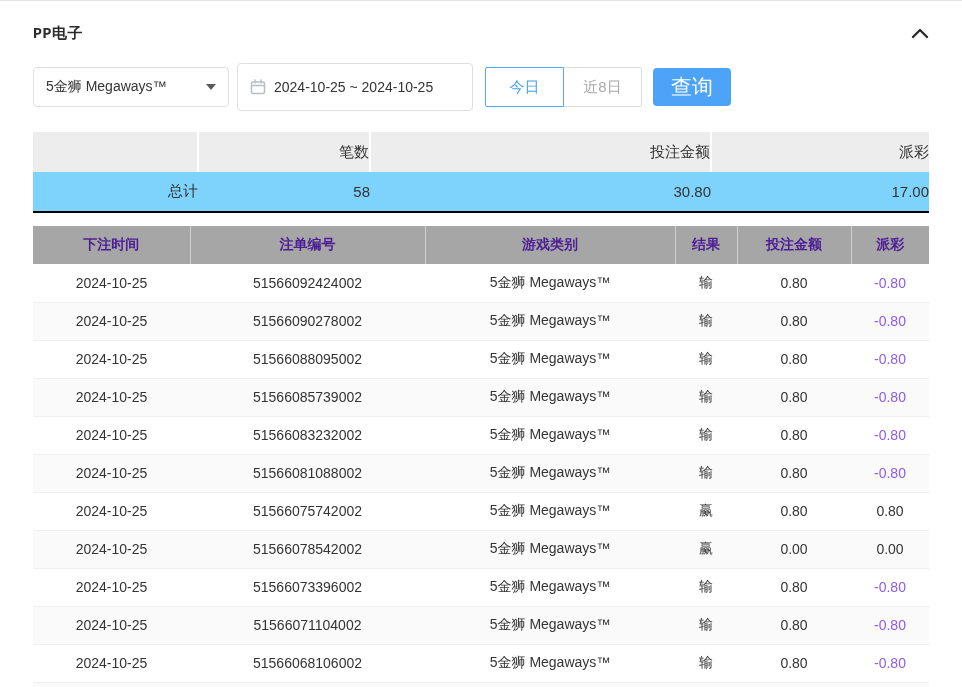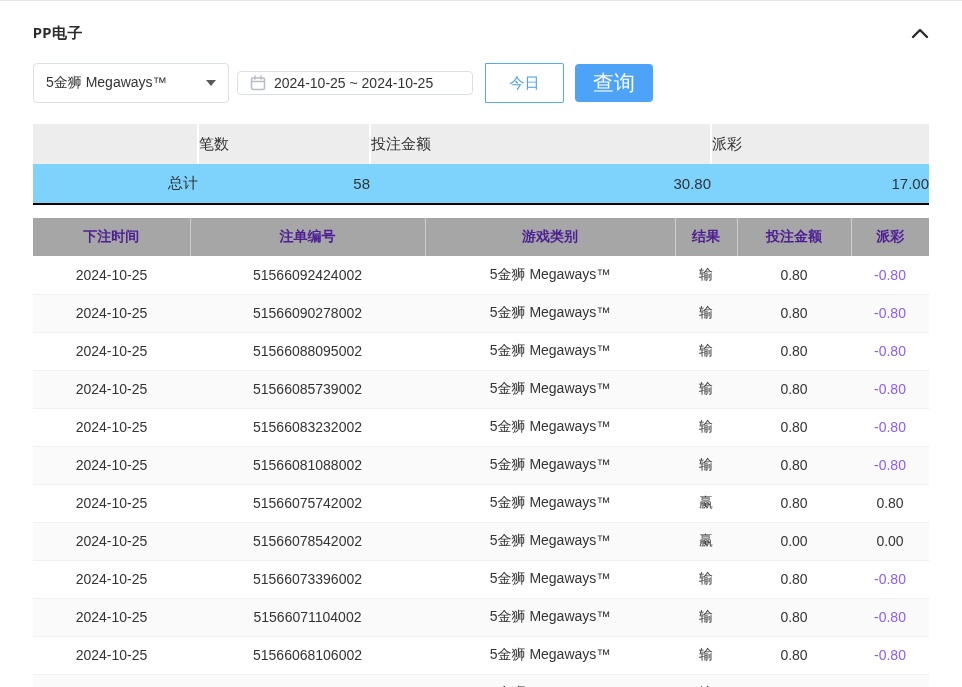--- a/index.html
+++ b/index.html
@@ -24,21 +24,21 @@
   .select-control {
     width: 196px; height: 40px; border: 1px solid #dcdfe6; border-radius: 4px;
     display: flex; align-items: center; justify-content: space-between;
     padding: 0 12px; font-size: 14px; color: #333; background: #fff; cursor: pointer;
   }
   .caret-down {
     width: 0; height: 0; border-left: 5px solid transparent;
     border-right: 5px solid transparent; border-top: 6px solid #5a5a5a;
   }
   .date-control {
-    margin-left: 8px; width: 236px; height: 24px; border: 1px solid #dcdfe6;
+    margin-left: 8px; width: 236px; height: 48px; border: 1px solid #dcdfe6;
     border-radius: 4px; display: flex; align-items: center; gap: 8px;
     padding: 0 12px; font-size: 14px; color: #333; background: #fff; cursor: pointer;
   }
   .btn-group { display: flex; margin-left: 12px; }
   .btn-group button {
     width: 79px; height: 40px; background: #fff; border: 1px solid #dcdcdc;
     font-size: 15px; color: #a8a8a8; cursor: pointer;
     font-family: "Liberation Sans", "DejaVu Sans", sans-serif;
     margin-left: -1px;
   }
@@ -51,21 +51,21 @@
     margin-left: 11px; width: 78px; height: 38px; background: #4da3f7;
     border: none; border-radius: 4px; color: #fff; font-size: 21px; cursor: pointer;
     font-family: "Liberation Sans", "DejaVu Sans", sans-serif;
   }
 
   
   table { border-collapse: collapse; width: 896px; table-layout: fixed; }
   .summary-table { margin-top: 21px; font-size: 15px; }
   .summary-table th {
     background: #ededed; height: 40px; font-weight: 400; color: #333;
-    border-right: 2px solid #fff; text-align: left;
+    border-right: 2px solid #fff; text-align: right;
   }
   .summary-table th:last-child { border-right: none; }
   .summary-table td {
     height: 40px; text-align: right; background: #7dd3fc; color: #333;
     border-bottom: 2px solid #000000;
   }
 
   
   .bets-table { margin-top: 13px; font-size: 14px; }
   .bets-table thead th {
@@ -112,20 +112,21 @@
           <line x1="1.5" y1="6.5" x2="14.5" y2="6.5" stroke="#b8bcc4" stroke-width="1.5"></line>
           <line x1="5" y1="1" x2="5" y2="4" stroke="#b8bcc4" stroke-width="1.5" stroke-linecap="round"></line>
           <line x1="11" y1="1" x2="11" y2="4" stroke="#b8bcc4" stroke-width="1.5" stroke-linecap="round"></line>
         </svg>
       </span>
       <span>2024-10-25 ~ 2024-10-25</span>
     </div>
 
     <div class="btn-group">
       <button class="active">今日</button>
+      <button>近8日</button>
     </div>
 
     <button class="query-btn">查询</button>
   </div>
 
   <table class="summary-table">
     <colgroup>
         <col style="width:165px">
         <col style="width:172px">
         <col style="width:341px">

